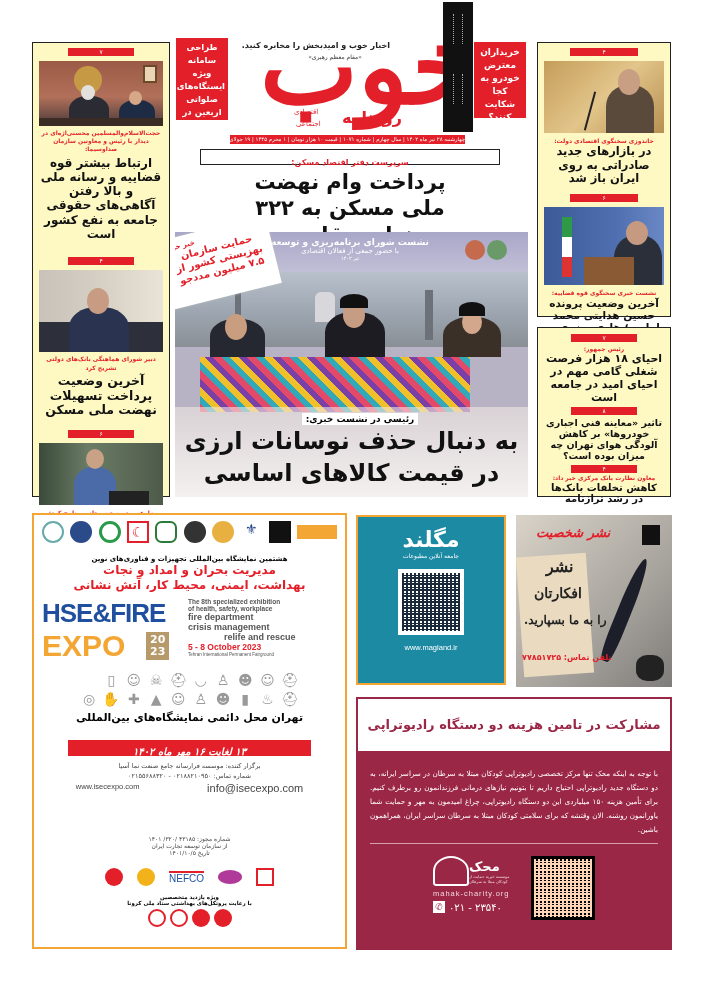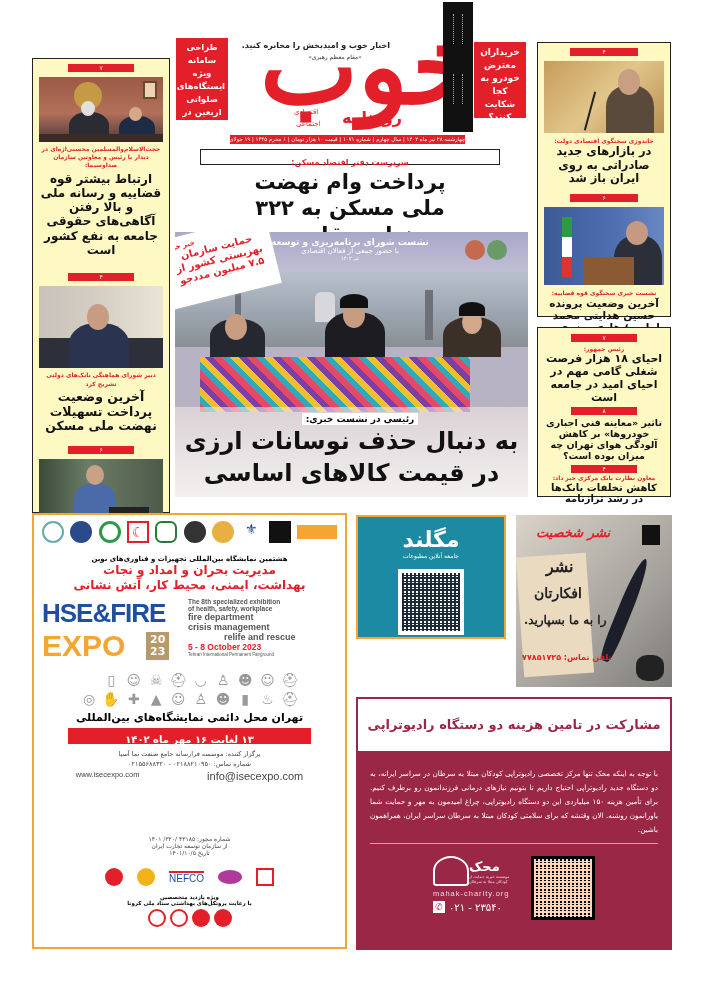--- a/index.html
+++ b/index.html
@@ -45,21 +45,21 @@
 
   <div class="abs red" style="left:304px;top:42px;width:52px;height:76px;padding:4px 3px;">
     <div style="color:#fff;font-size:9px;font-weight:bold;text-align:center;line-height:13px;">خریداران معترض خودرو به کجا شکایت کنند؟</div>
   </div>
 
   <div class="abs red" style="left:60px;top:135px;width:235px;height:9px;overflow:hidden;">
     <div style="color:#fff;font-size:5.4px;line-height:9px;white-space:nowrap;text-align:center;">چهارشنبه ۲۸ تیر ماه ۱۴۰۲ | سال چهارم | شماره ۱۰۷۱ | قیمت ۱۰ هزار تومان | ۱ محرم ۱۴۴۵ | ۱۹ جولای ۲۰۲۳</div>
   </div>
 </div>
 
-<div class="abs box" style="left:32px;top:58px;width:138px;height:455px;padding:5px 6px;">
+<div class="abs box" style="left:32px;top:42px;width:138px;height:455px;padding:5px 6px;">
 
   <div>
     <div class="pagetag" style="width:66px;">۷</div>
     <div class="photo" style="height:65px;margin-top:5px;background:linear-gradient(180deg,#9a5a45 0%,#b2705a 55%,#4a3a3a 100%);">
       <div class="abs" style="left:35px;top:5px;width:28px;height:28px;border-radius:50%;background:#c69a45;"></div>
       <div class="abs" style="right:6px;top:4px;width:14px;height:18px;background:#e9d5b6;border:2px solid #6b4a2a;"></div>
       <div class="person" style="left:30px;width:40px;height:30px;background:#2b2b33;"></div>
       <div class="head" style="left:42px;top:24px;width:14px;height:15px;background:#e2e0dc;"></div>
       <div class="person" style="left:80px;width:36px;height:26px;background:#1e2b45;"></div>
       <div class="head" style="left:90px;top:30px;width:13px;height:14px;background:#d7a888;"></div>
@@ -241,21 +241,21 @@
       <span>▮</span>
       <span>☻</span>
       <span>♙</span>
       <span>☺</span>
       <span>▲</span>
       <span>✚</span>
       <span>✋</span>
       <span>◎</span>
   </div>
   <div style="text-align:center;font-size:11px;font-weight:bold;margin-top:4px;">تهران محل دائمی نمایشگاه‌های بین‌المللی</div>
-  <div class="red" style="margin:4px 26px 0;height:16px;text-align:center;">
+  <div class="red" style="margin:16px 26px 0;height:16px;text-align:center;font-style:italic;">
     <span style="color:#fff;font-size:10px;font-weight:bold;line-height:16px;">۱۳ لغایت ۱۶ مهر ماه ۱۴۰۲</span>
   </div>
   <div style="text-align:center;font-size:6.5px;color:#444;margin-top:6px;">برگزار کننده: موسسه فرارسانه جامع صنعت نما آسیا</div>
   <div style="text-align:center;font-size:6.5px;color:#444;margin-top:2px;">شماره تماس: ۰۲۱۸۸۲۱۰۹۵۰ - ۰۲۱۵۵۶۸۸۳۲۰</div>
   <div style="display:flex;justify-content:space-around;direction:ltr;margin-top:2px;">
     <span style="font-family:'Liberation Sans',sans-serif;font-size:7.5px;color:#444;">www.isecexpo.com</span>
     <span style="font-family:'Liberation Sans',sans-serif;font-size:11px;color:#444;">info@isecexpo.com</span>
   </div>
 </div>
 <div class="abs" style="left:32px;top:831px;width:315px;height:118px;border:2px solid #f3a634;border-top:none;background:#fff;">
@@ -272,21 +272,21 @@
   <div style="text-align:center;font-size:5.5px;font-weight:bold;margin-top:4px;">ویژه بازدید متخصصین</div>
   <div style="text-align:center;font-size:5.5px;font-weight:bold;">با رعایت پروتکل‌های بهداشتی ستاد ملی کرونا</div>
   <div style="display:flex;justify-content:center;gap:4px;margin-top:3px;">
     <span style="width:18px;height:18px;border-radius:50%;background:#e3202a;"></span>
     <span style="width:18px;height:18px;border-radius:50%;background:#e3202a;"></span>
     <span style="width:18px;height:18px;border-radius:50%;border:2px solid #e3202a;"></span>
     <span style="width:18px;height:18px;border-radius:50%;border:2px solid #e3202a;"></span>
   </div>
 </div>
 
-<div class="abs" style="left:356px;top:515px;width:150px;height:124px;background:#1d8aa3;border:2px solid #f3a634;padding:8px;">
+<div class="abs" style="left:356px;top:515px;width:150px;height:170px;background:#1d8aa3;border:2px solid #f3a634;padding:8px;">
   <div style="text-align:center;color:#fff;font-size:22px;font-weight:bold;margin-top:2px;">مگلند</div>
   <div style="text-align:center;color:#fff;font-size:6px;">جامعه آنلاین مطبوعات</div>
   <div class="qr" style="width:66px;height:66px;margin:10px auto 0;border:4px solid #fff;"></div>
   <div style="text-align:center;color:#fff;font-family:'Liberation Sans',sans-serif;font-size:7.5px;margin-top:8px;direction:ltr;">www.magland.ir</div>
 </div>
 
 <div class="abs" style="left:516px;top:515px;width:156px;height:172px;background:linear-gradient(135deg,#d9d3c8,#a7a39d 60%,#7f7d7a);overflow:hidden;">
   <div class="abs" style="left:4px;top:40px;width:70px;height:120px;background:#e9dac0;transform:rotate(-4deg);"></div>
   <div class="abs" style="right:12px;top:10px;width:18px;height:20px;background:#111;"></div>
   <div class="abs" style="right:40px;top:40px;width:14px;height:110px;background:#1c1f2a;border-radius:50% 50% 30% 30%;transform:rotate(22deg);"></div>

